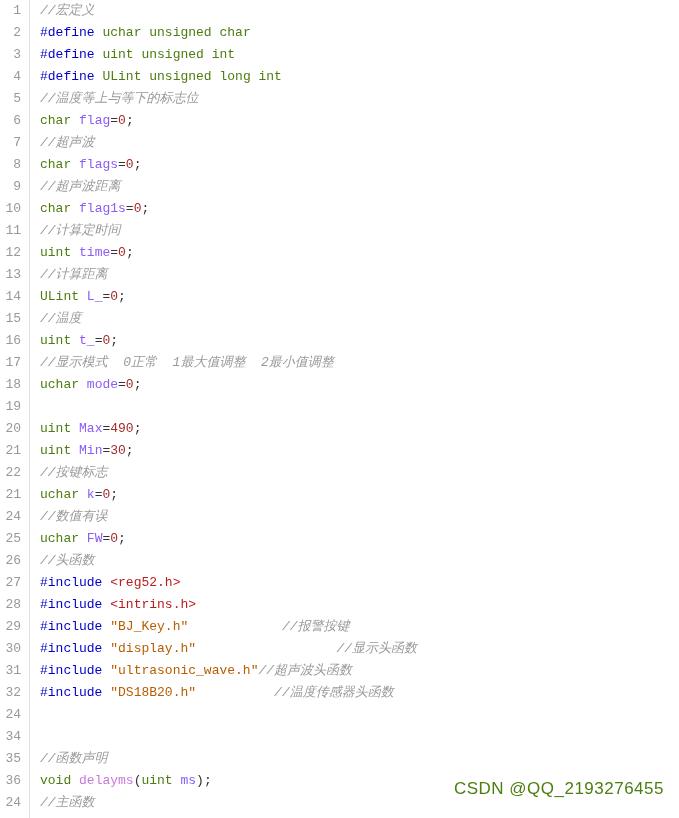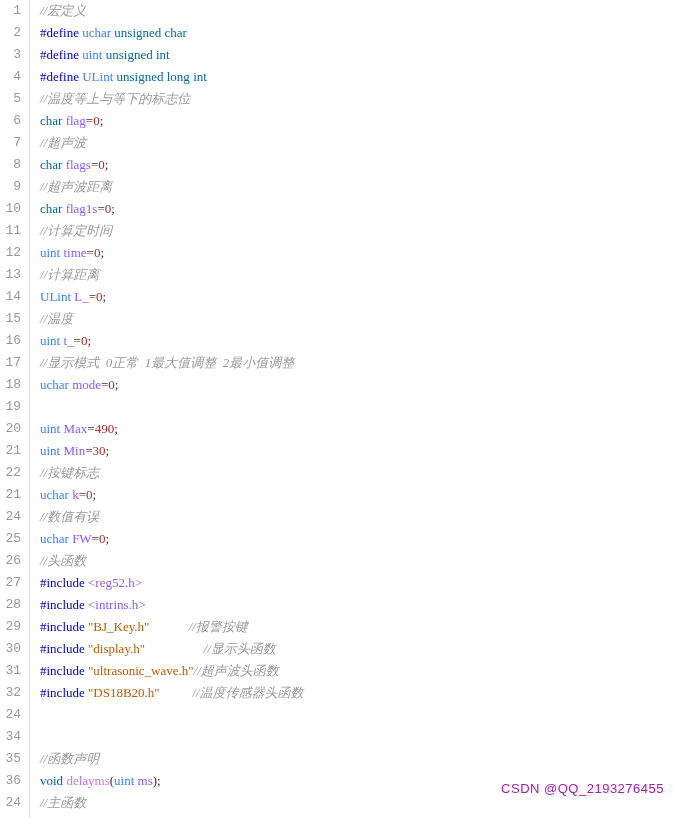--- a/index.html
+++ b/index.html
@@ -24,40 +24,39 @@
     background: #fff;
     user-select: none;
     border-right: 1px solid #e0e0e0;
     flex-shrink: 0;
   }
   .gutter div { height: 22px; }
   .code {
     padding-left: 10px;
     white-space: pre;
     flex-grow: 1;
-    font-family: Liberation Serif, serif;
   }
   .code .line { height: 22px; }
   .tok-cmt   { color: #999; font-style: italic; }
   .tok-pre   { color: #0000cc; }
-  .tok-kw    { color: #0369a1; }
-  .tok-type  { color: #3b82f6; }
-  .tok-hdr   { color: #8b5cf6; }
+  .tok-kw    { color: #4d7c0f; }
+  .tok-type  { color: #4d7c0f; }
+  .tok-hdr   { color: #b91c1c; }
   .tok-num   { color: #a52a2a; }
   .tok-str   { color: #b85c00; }
   .tok-fn    { color: #c678dd; }
   .tok-id    { color: #8b5cf6; }
   .tok-pun   { color: #333; }
   .watermark {
     position: absolute;
     right: 15px;
     bottom: 18px;
-    color: #a21caf;
+    color: #4d7c0f;
     font-family: Arial, sans-serif;
-    font-size: 13px;
+    font-size: 17px;
     pointer-events: none;
     letter-spacing: 0.5px;
   }
 </style>
 </head>
 <body>
 
 <div class="editor">
   <div class="gutter" id="gutter">
       <div>1</div>

